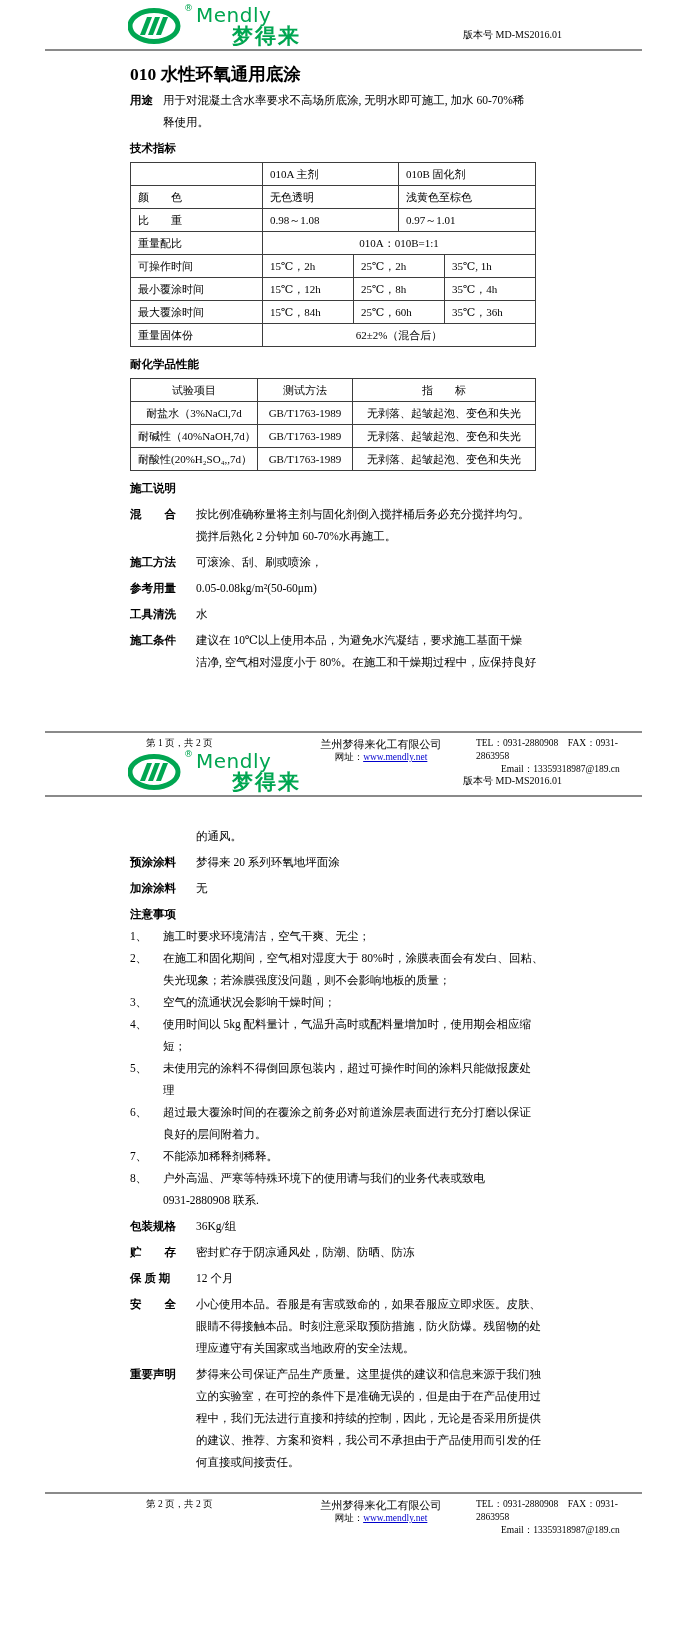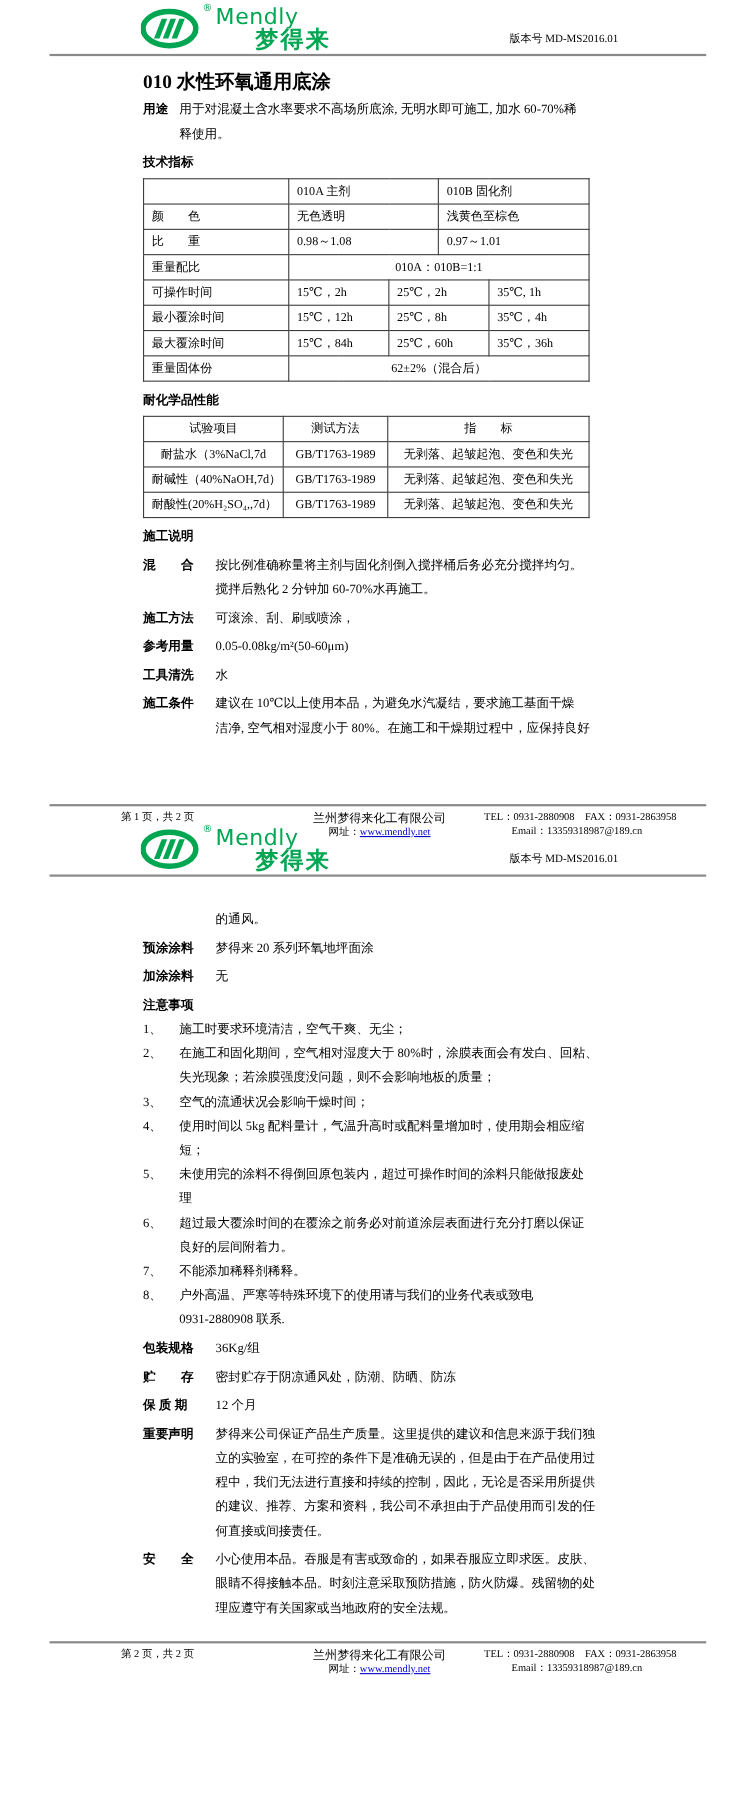--- a/index.html
+++ b/index.html
@@ -27,21 +27,21 @@
   .w33{width:33px;}
   .w66{width:66px;}
   .txt{white-space:pre-line;flex:1;}
   .shead{font-weight:bold;}
   
   table{border-collapse:collapse;margin-top:3px;table-layout:fixed;}
   td{border:1px solid #3d3d3d;font-size:11px;height:20px;padding:0 7px;overflow:hidden;white-space:nowrap;}
   .ctr{text-align:center;}
   
   .footer-abs{position:absolute;left:0;right:0;}
-  .f-body{display:flex;padding:4px 45px 0;font-size:9.5px;line-height:13px;}
+  .f-body{display:flex;padding:4px 45px 0;font-size:9.5px;line-height:13px;margin-left:36px;}
   .f-page{margin-left:65px;width:150px;flex:none;}
   .f-center{width:170px;flex:none;text-align:center;}
   .f-co{font-size:11px;line-height:14px;}
   .f-right{flex:1;padding-left:10px;}
   .f-l2{padding-left:25px;}
   a.site{color:#0000CC;text-decoration:underline;}
   
   #p2hdr{position:absolute;top:746px;left:0;right:0;}
   #p2content{position:absolute;top:803px;left:0;right:0;}
   #f1{top:731px;}
@@ -284,32 +284,32 @@
     </div>
     <div class="crow mt4">
       <span class="lbl w66">贮　　存</span>
       <span class="txt">密封贮存于阴凉通风处，防潮、防晒、防冻</span>
     </div>
     <div class="crow mt4">
       <span class="lbl w66">保 质 期</span>
       <span class="txt">12 个月</span>
     </div>
     <div class="crow mt4">
+      <span class="lbl w66">安　　全</span>
+      <span class="txt">小心使用本品。吞服是有害或致命的，如果吞服应立即求医。皮肤、
+眼睛不得接触本品。时刻注意采取预防措施，防火防爆。残留物的处
+理应遵守有关国家或当地政府的安全法规。</span>
+    </div>
+    <div class="crow mt4">
       <span class="lbl w66">重要声明</span>
       <span class="txt">梦得来公司保证产品生产质量。这里提供的建议和信息来源于我们独
 立的实验室，在可控的条件下是准确无误的，但是由于在产品使用过
 程中，我们无法进行直接和持续的控制，因此，无论是否采用所提供
 的建议、推荐、方案和资料，我公司不承担由于产品使用而引发的任
 何直接或间接责任。</span>
-    </div>
-    <div class="crow mt4">
-      <span class="lbl w66">安　　全</span>
-      <span class="txt">小心使用本品。吞服是有害或致命的，如果吞服应立即求医。皮肤、
-眼睛不得接触本品。时刻注意采取预防措施，防火防爆。残留物的处
-理应遵守有关国家或当地政府的安全法规。</span>
     </div>
   </div>
 </div>
 
 <div id="f2" class="footer-abs">
   <div class="rule"></div>
   <div class="f-body">
     <div class="f-page">第 2 页，共 2 页</div>
     <div class="f-center">
       <div class="f-co">兰州梦得来化工有限公司</div>

